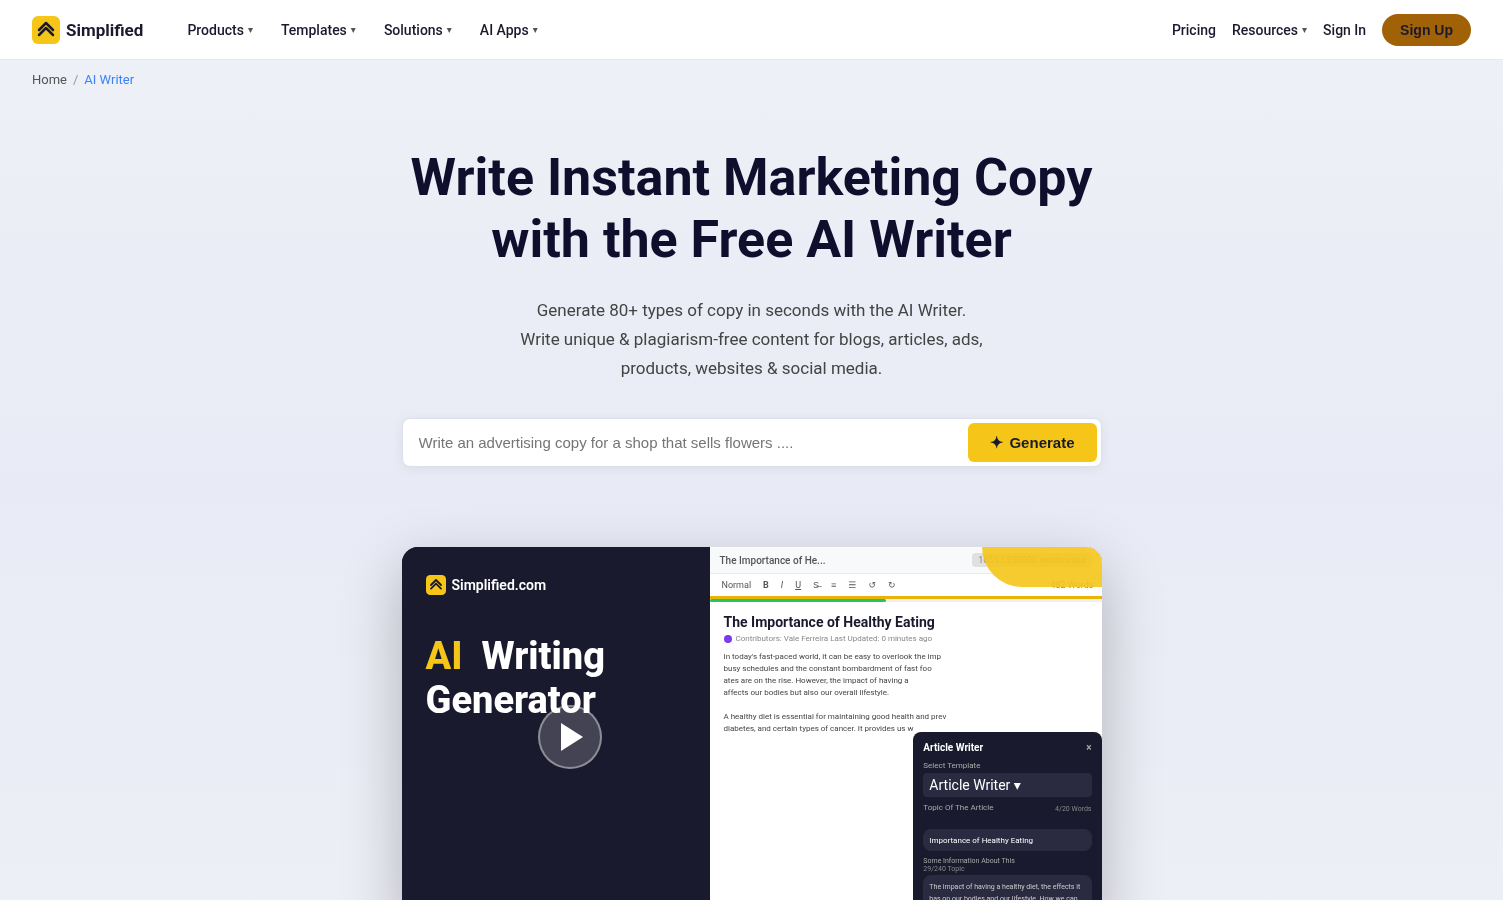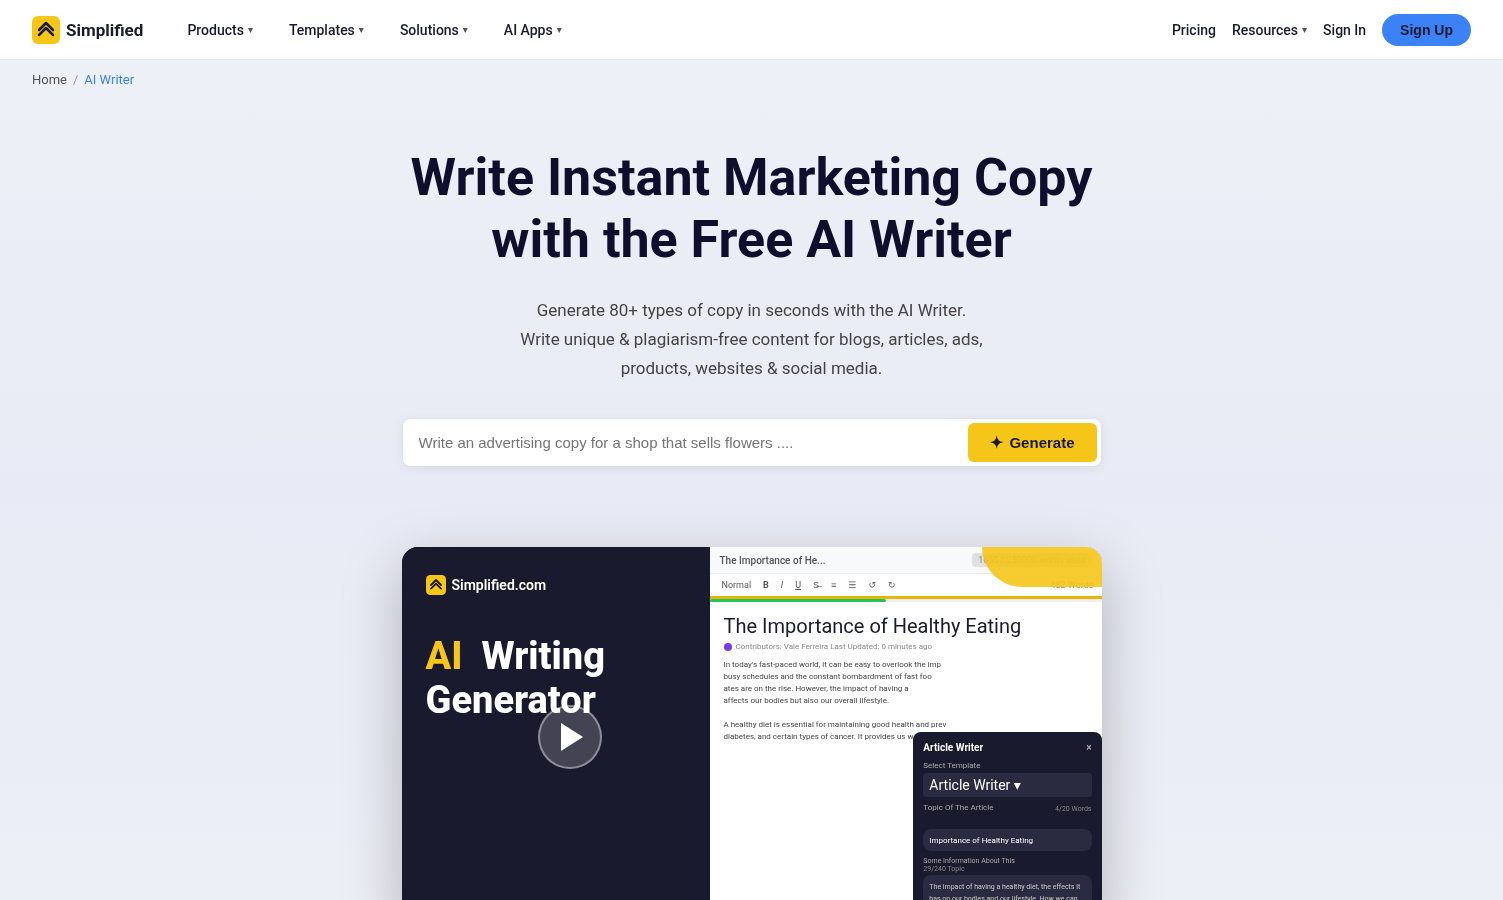--- a/index.html
+++ b/index.html
@@ -29,21 +29,21 @@
       height: 28px;
     }
     .logo-text {
       font-size: 17px;
       font-weight: 700;
       color: #1a1a2e;
     }
     .navbar-nav {
       display: flex;
       align-items: center;
-      gap: 12px;
+      gap: 4px;
       flex: 1;
     }
     .nav-item {
       display: flex;
       align-items: center;
       gap: 4px;
       padding: 8px 12px;
       border-radius: 6px;
       font-size: 14px;
       font-weight: 500;
@@ -72,21 +72,21 @@
       color: #1a1a2e;
       cursor: pointer;
     }
     .nav-signin {
       font-size: 14px;
       font-weight: 500;
       color: #1a1a2e;
       cursor: pointer;
     }
     .nav-signup {
-      background: #3b82f6;
+      background: #a16207;
       color: #1a1a2e;
       font-size: 14px;
       font-weight: 600;
       padding: 8px 18px;
       border-radius: 20px;
       border: none;
       cursor: pointer;
     }
 
     
@@ -291,22 +291,22 @@
       background: #22c55e;
       border-radius: 2px;
     }
     .editor-content {
       flex: 1;
       padding: 12px 14px;
       overflow: hidden;
       position: relative;
     }
     .doc-title {
-      font-size: 20px;
-      font-weight: 400;
+      font-size: 14px;
+      font-weight: 700;
       color: #1a1a2e;
       margin-bottom: 4px;
     }
     .doc-meta {
       font-size: 8px;
       color: #888;
       margin-bottom: 8px;
       display: flex;
       align-items: center;
       gap: 4px;

